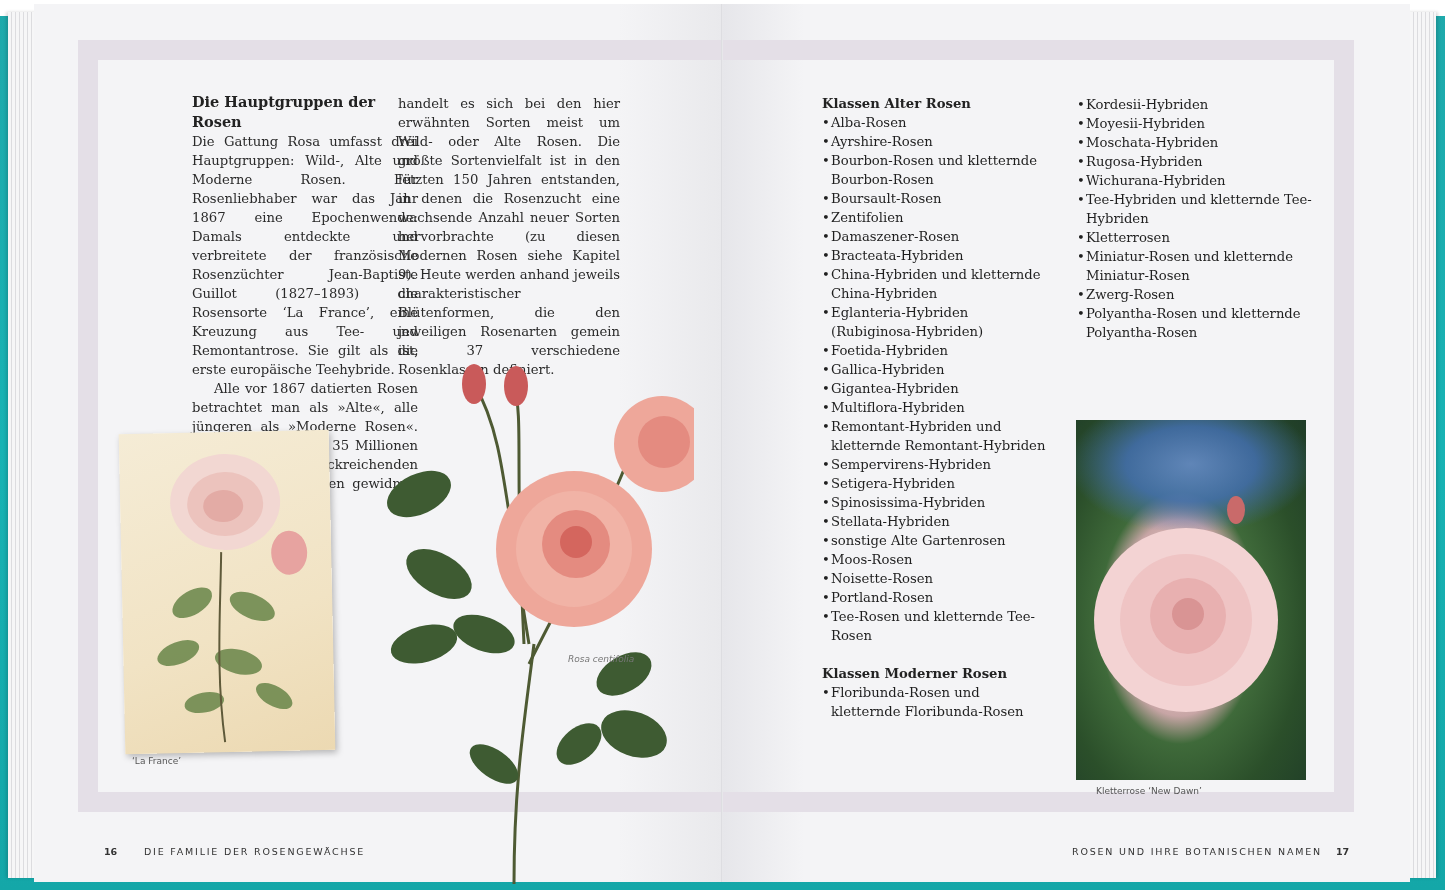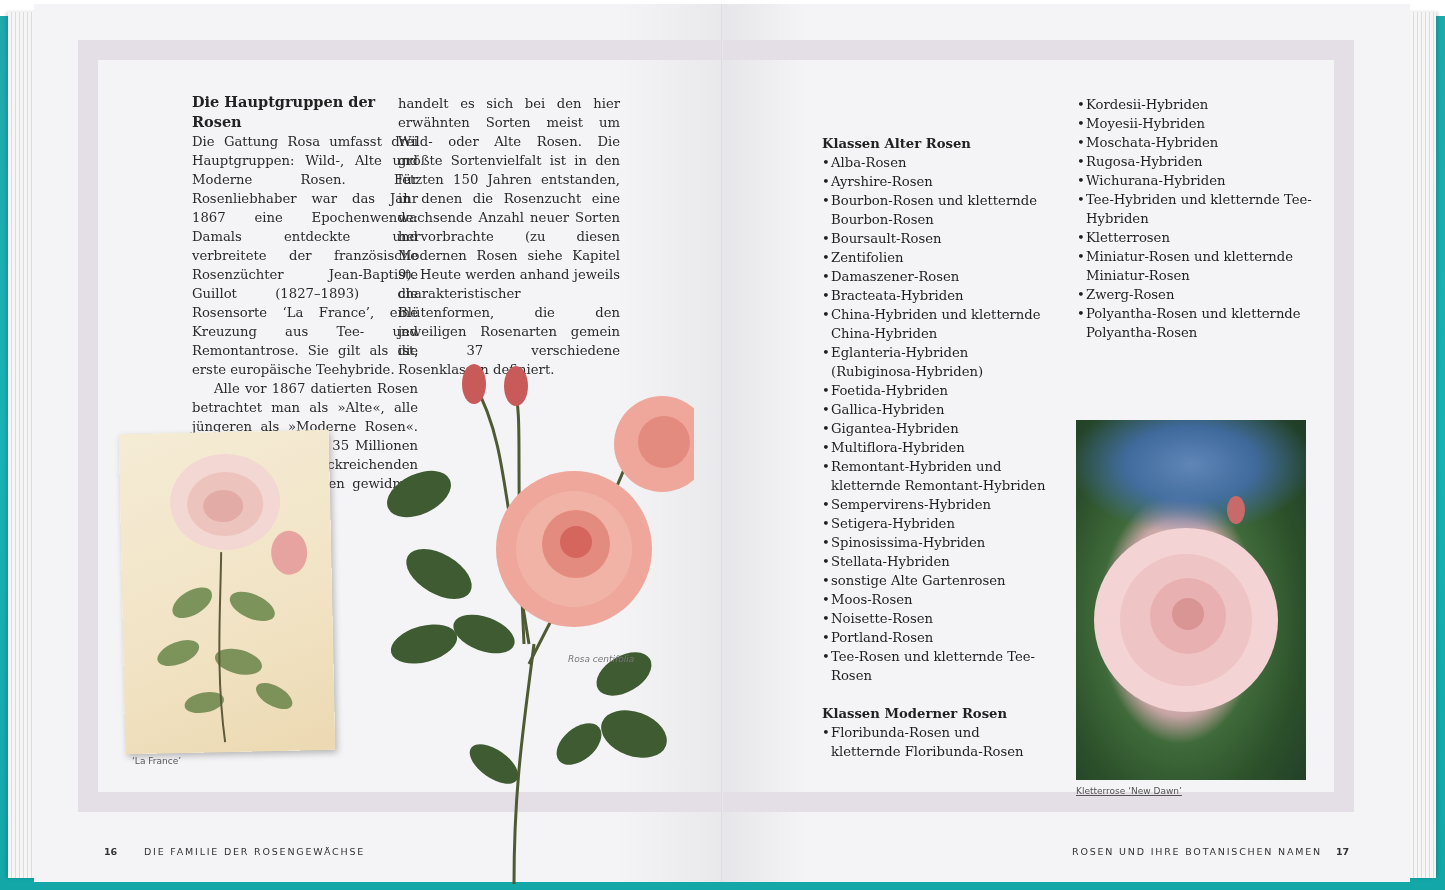--- a/index.html
+++ b/index.html
@@ -42,21 +42,21 @@
   .body-text {
     position: absolute; font-size: 13.2px; line-height: 19px; color: #2a2a2a;
     font-family: "DejaVu Serif", serif;
   }
   .body-text p { margin: 0; }
   .indent { text-indent: 22px; }
   .heading {
     font-weight: bold; font-size: 14.5px; color: #222;
     margin: 0; line-height: 20px;
   }
-  .list-heading { font-weight: bold; font-size: 13.2px; color: #222; line-height: 19px; margin-top: 40px; }
+  .list-heading { font-weight: bold; font-size: 13.2px; color: #222; line-height: 19px; }
   ul.rose-list { list-style: none; margin: 0; padding: 0; }
   ul.rose-list li { position: relative; padding-left: 9px; line-height: 19px; font-size: 13.2px; color: #1f1f1f; }
   ul.rose-list li::before { content: "•"; position: absolute; left: 0; top: 0; }
 
   .caption {
     position: absolute; font-family: "DejaVu Sans", sans-serif; font-size: 9px; color: #555;
   }
   .caption-italic { font-style: italic; color: #777; }
 
   .footer {
@@ -212,19 +212,19 @@
     <div class="photo-sky"></div>
     <svg style="position:absolute; left:0; top:0;" width="230" height="360" viewBox="0 0 230 360">
       <circle cx="110" cy="200" r="92" fill="#f3d3d3"></circle>
       <circle cx="110" cy="200" r="66" fill="#efc4c4"></circle>
       <circle cx="112" cy="196" r="38" fill="#e8b0b0"></circle>
       <circle cx="112" cy="194" r="16" fill="#d99494"></circle>
       <ellipse cx="160" cy="90" rx="9" ry="14" fill="#c96a6a"></ellipse>
     </svg>
   </div>
 
-  <div class="caption" style="left:354px; top:782px;text-decoration:underline;">Kletterrose ‘New Dawn’</div>
+  <div class="caption" style="left:374px; top:782px;">Kletterrose ‘New Dawn’</div>
 
   <div class="footer" style="left:350px; top:842px;">Rosen und ihre botanischen Namen</div>
   <div class="footer page-num" style="left:614px; top:842px;">17</div>
 </div>
 
 <div style="position:absolute; left:721px; top:4px; width:2px; height:878px; background:linear-gradient(90deg,#d8d8dc,#ececef);"></div>
 
 </body></html>

